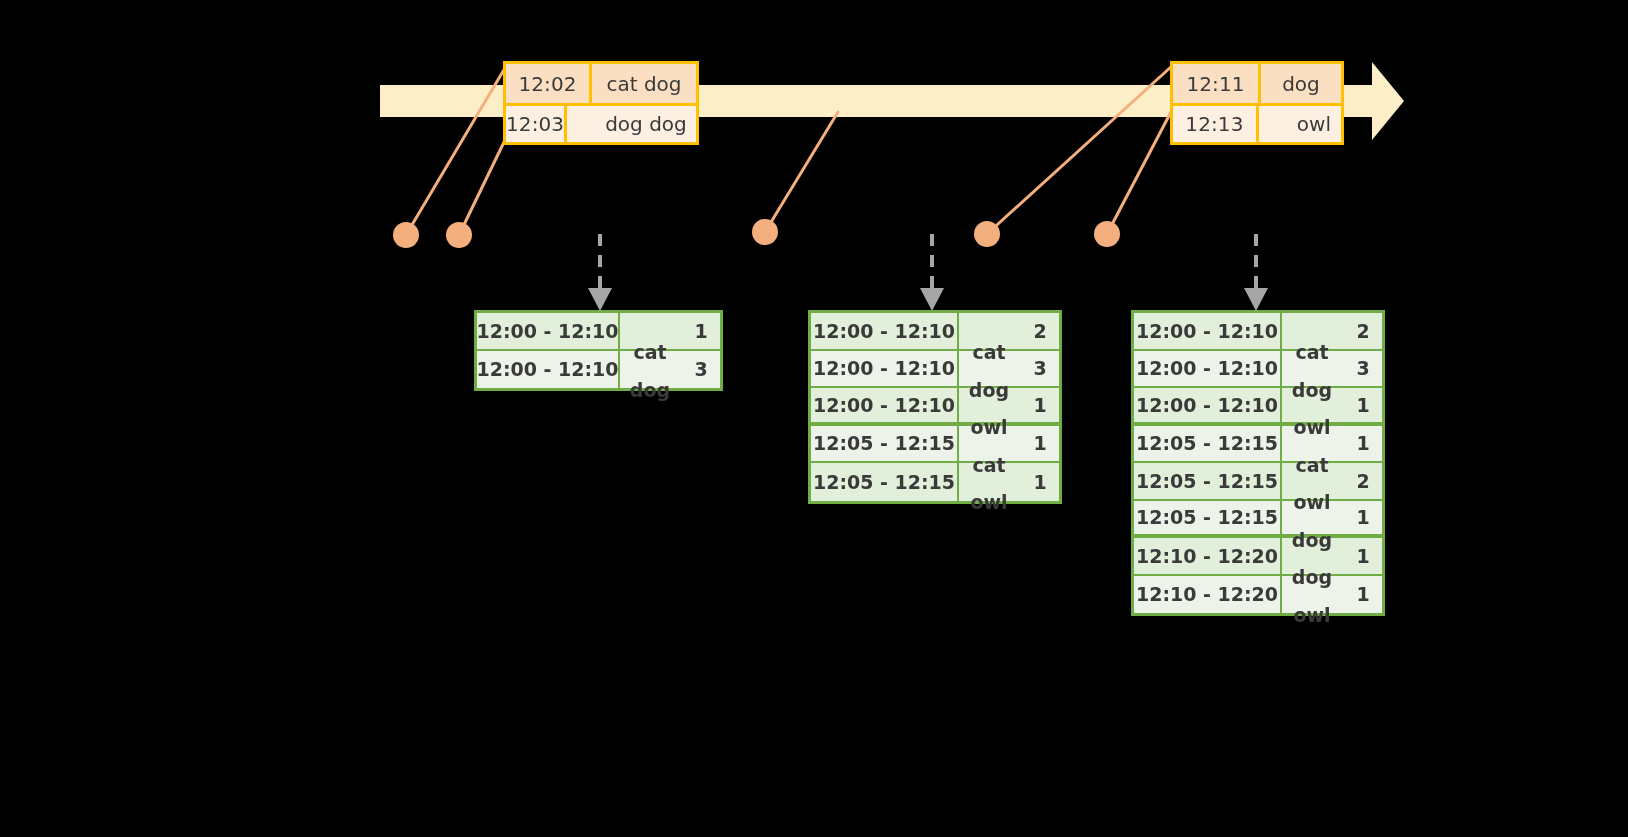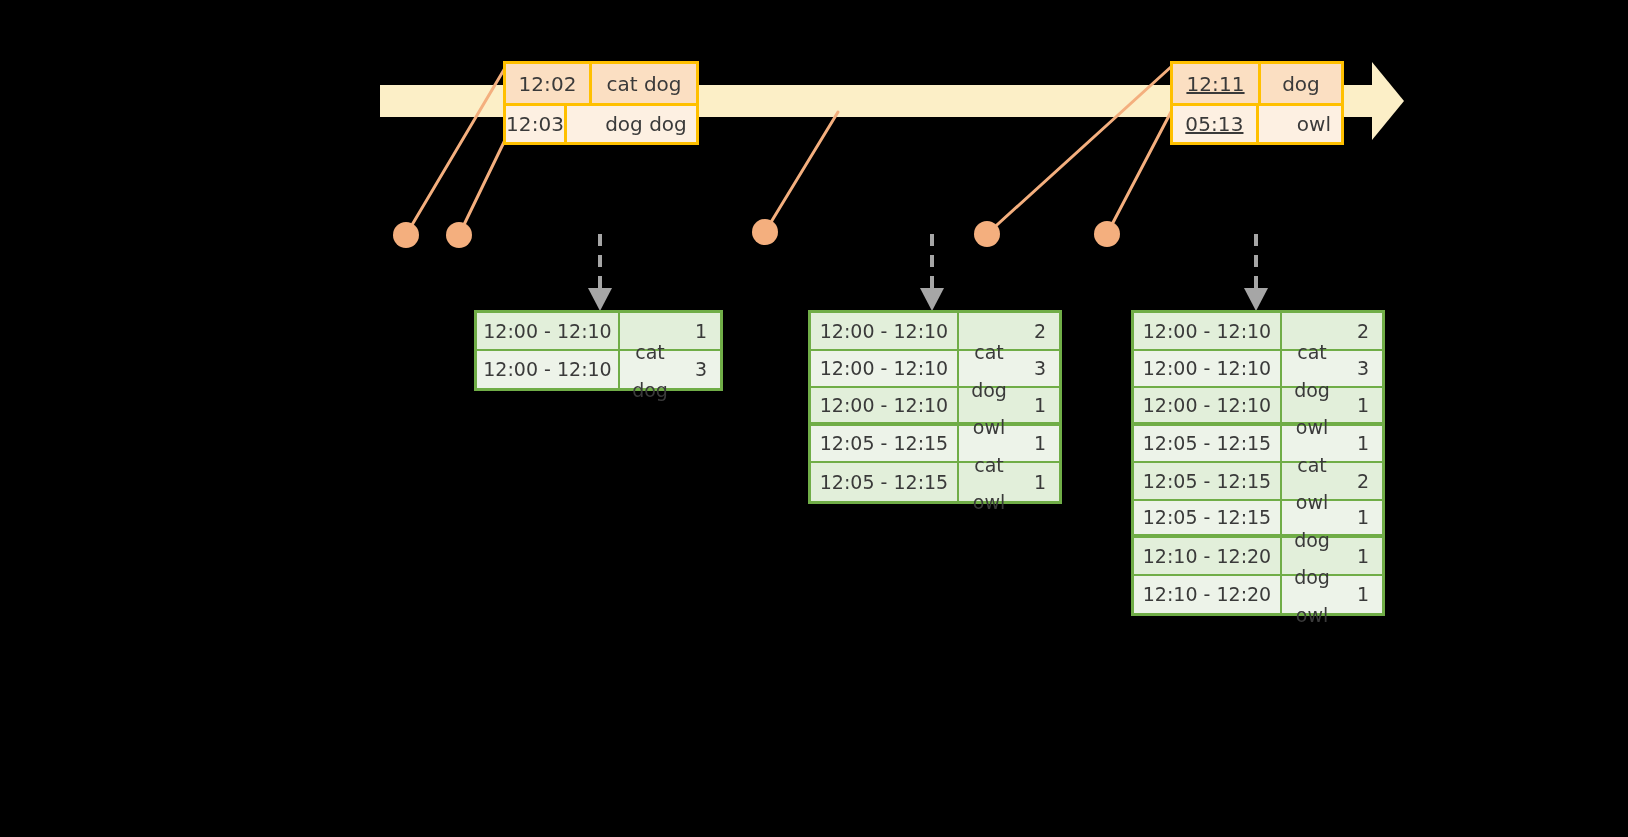--- a/index.html
+++ b/index.html
@@ -59,28 +59,29 @@
   .ev-words {
     flex: 1;
     display: flex;
     align-items: center;
     justify-content: center;
     font-size: 20px;
     box-sizing: border-box;
     padding: 0 10px;
     white-space: nowrap;
   }
-  .event-box.wide .ev-time { width: 88px; text-decoration: underline; }
+  .event-box.wide .ev-time { width: 88px; }
 
   
   .result-table {
     position: absolute;
     border: 3px solid #70AD47;
     box-sizing: border-box;
     background: #14532d;
+    font-weight: bold;
   }
   .r-row {
     display: flex;
     height: 37.5px;
     box-sizing: border-box;
     border-bottom: 2px solid #70AD47;
   }
   .r-row:last-child { border-bottom: none; }
   .r-row.sep { border-bottom: 4px solid #70AD47; }
   .r-row.odd  { background: #E2EFDA; }
@@ -170,21 +171,21 @@
     </div>
   </div>
 
 
   <div class="event-box wide" style="left:1170px; top:61px; width:174px;">
     <div class="event-row shade-a">
       <span class="ev-time">12:11</span>
       <span class="ev-words">dog</span>
     </div>
     <div class="event-row shade-b">
-      <span class="ev-time">05:13</span>
+      <span class="ev-time">12:13</span>
       <span class="ev-words">owl</span>
     </div>
   </div>
 
   <div class="result-table t1" style="left:474px; top:310px; width:249px;">
     <div class="r-row odd">
       <span class="r-win">12:00 - 12:10</span>
       <span class="r-key">cat</span>
       <span class="r-cnt">1</span>
     </div>

